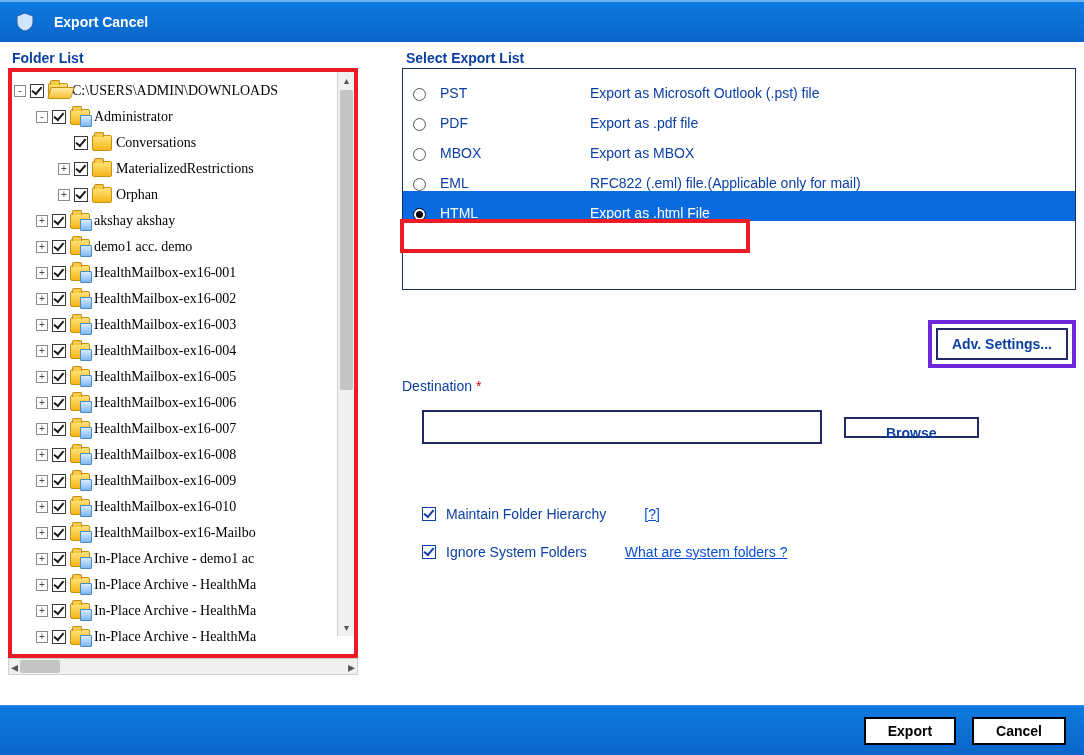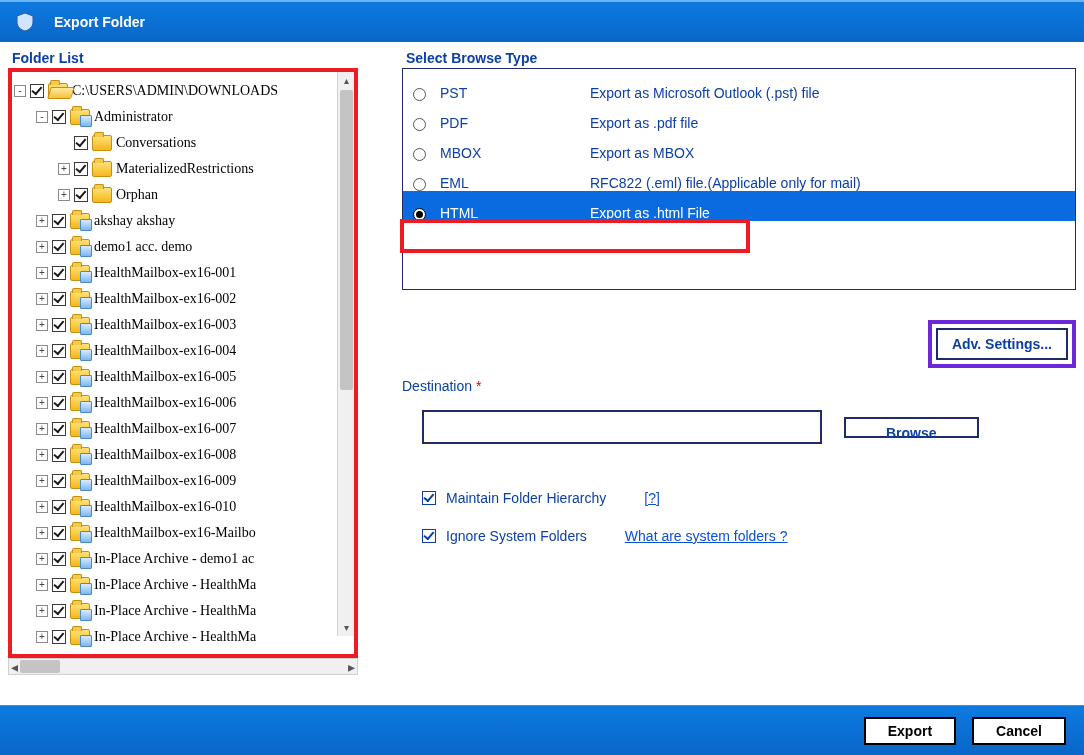--- a/index.html
+++ b/index.html
@@ -248,21 +248,21 @@
     border: 2px solid #1f2a66;
     color: #0b3fa3;
     font-weight: bold;
     padding: 6px 40px;
     height: 21px;
     cursor: pointer;
   }
 
   .opt-row {
     display: flex; align-items: center;
-    margin-top: 46px;
+    margin-top: 62px;
     padding-left: 20px;
     gap: 10px;
     color: #0b3fa3;
   }
   .opt-row + .opt-row { margin-top: 22px; }
   .opt-chk {
     width: 14px; height: 14px;
     border: 1px solid #0b3fa3;
     display: inline-flex; align-items:center; justify-content:center;
     flex-shrink:0;
@@ -296,21 +296,21 @@
 </style>
 </head>
 <body>
 
 <div class="titlebar">
   <span class="app-icon">
     <svg width="20" height="20" viewBox="0 0 20 20">
       <path d="M10 1 L18 4 V10 C18 15 14 18 10 19 C6 18 2 15 2 10 V4 Z" fill="#cfe5ff" stroke="#2a5aa0" stroke-width="1"></path>
     </svg>
   </span>
-  <span>Export Folder</span>
+  <span>Export Cancel</span>
 </div>
 
 <div class="content">
 
   <div class="left-panel">
     <div class="section-label">Folder List</div>
     <div class="tree-box">
       <div class="tree" id="tree">
           <div class="tree-node">
             <span class="indent" style="width: 0px;"></span>
@@ -476,21 +476,21 @@
     <div class="hscroll">
       <span>◂</span>
       <div class="track">
           <div class="hthumb"></div>
         </div>
       <span>▸</span>
     </div>
   </div>
 
   <div class="right-panel">
-    <div class="section-label">Select Browse Type</div>
+    <div class="section-label">Select Export List</div>
     <div class="export-list" id="export-list">
       <div class="export-row">
           <span class="radio"></span>
           <span class="fmt">PST</span>
           <span class="desc">Export as Microsoft Outlook (.pst) file</span>
         </div>
         <div class="export-row">
           <span class="radio"></span>
           <span class="fmt">PDF</span>
           <span class="desc">Export as .pdf file</span>

